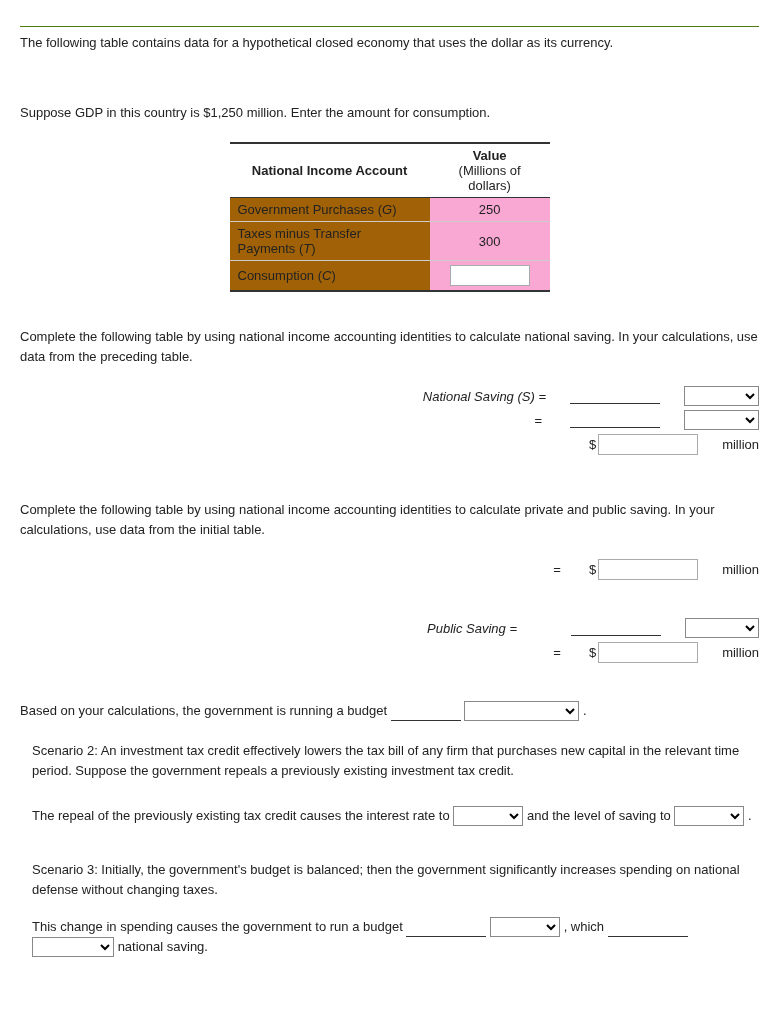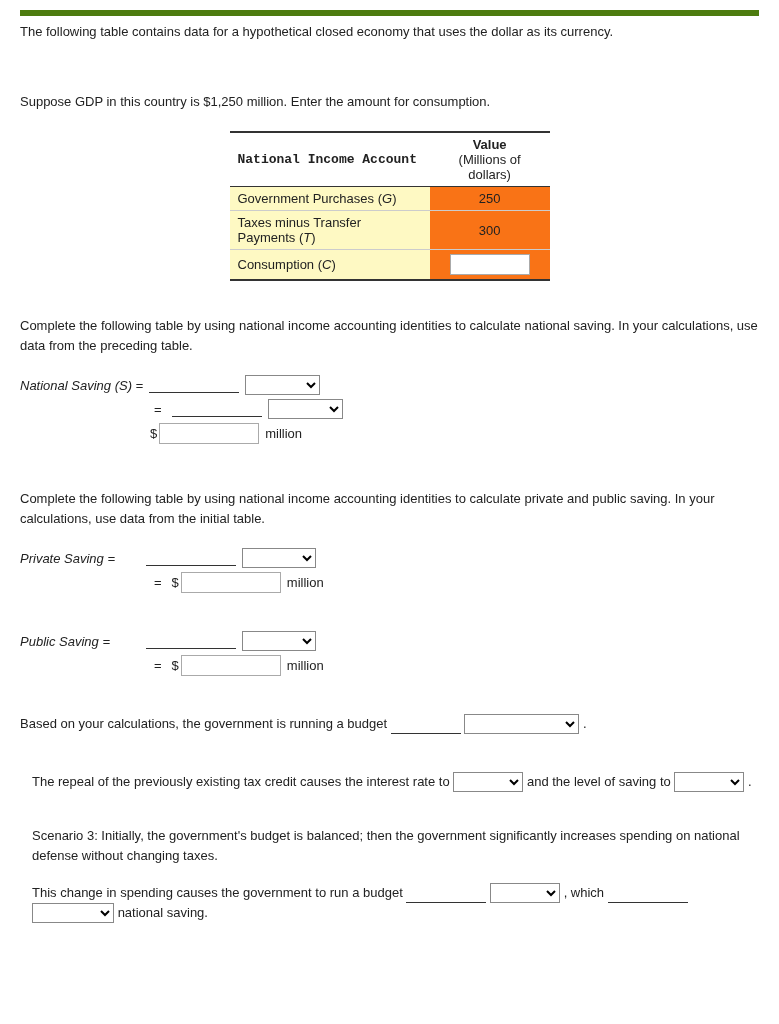--- a/index.html
+++ b/index.html
@@ -19,40 +19,41 @@
       width: 320px;
     }
     table th {
       font-weight: bold;
       text-align: center;
       border-top: 2px solid #333;
       border-bottom: 1px solid #333;
       padding: 4px 8px;
       margin-top: 44px;
     }
-    table th.left { text-align: left; font-family: Liberation Mono, monospace; }
+    table th.left { text-align: center; }
     table td {
       padding: 4px 8px;
       text-align: center;
       border-bottom: 1px solid #ccc;
-      background: #f97316;
-    }
-    table td.left { text-align: left; background: #fef9c3; border-bottom: 1px solid #ccc; }
+      background: #f9a8d4;
+    }
+    table td.left { text-align: left; background: #a16207; border-bottom: 1px solid #ccc; }
     table tr:last-child td { border-bottom: 2px solid #333; }
     input[type="text"] {
       border: 1px solid #aaa;
       padding: 2px 4px;
       width: 80px;
       font-size: 13px;
     }
     .formula-line {
       display: flex;
       align-items: center;
       margin-bottom: 4px;
-      gap: 6px;
+      gap: 24px;
+      justify-content: flex-end;
     }
     .formula-label {
       font-style: italic;
       min-width: 120px;
     }
     .equals { margin: 0 4px; }
     select {
       font-size: 12px;
       padding: 1px 2px;
       border: 1px solid #888;
@@ -66,21 +67,21 @@
       height: 16px;
       vertical-align: bottom;
     }
     .dollar-input {
       display: flex;
       align-items: center;
       gap: 2px;
     }
     .dollar-input span { font-size: 13px; }
     .section-block { margin-bottom: 20px; }
-    .top-border { border-top: 6px solid #4d7c0f; padding-top: 6px; }
+    .top-border { border-top: 1px solid #4d7c0f; padding-top: 6px; margin-top: 16px; }
   </style>
 </head>
 <body>
 
 <div class="section-block top-border">
   <p>The following table contains data for a hypothetical closed economy that uses the dollar as its currency.</p>
 </div>
 
 <div style="height:30px;"></div>
 
@@ -152,30 +153,20 @@
   </div>
 </div>
 
 <div style="height:25px;"></div>
 
 <div class="section-block">
   <p class="italic">Complete the following table by using national income accounting identities to calculate private and public saving. In your calculations, use data from the initial table.</p>
 </div>
 
 <div class="section-block">
-  <div class="formula-line">
-    <span class="formula-label"><em>Private Saving</em> =</span>
-    <span class="underline-blank"></span>
-    <select>
-      <option value=""></option>
-      <option value="Y - T - C">Y - T - C</option>
-      <option value="T - G">T - G</option>
-      <option value="Y - C - G">Y - C - G</option>
-    </select>
-  </div>
   <div class="formula-line" style="margin-left:130px;">
     <span class="equals">=</span>
     <span class="dollar-input">
       <span>$</span>
       <input type="text" value="" style="width: 100px;">
     </span>
     <span>million</span>
   </div>
 </div>
 
@@ -212,20 +203,21 @@
       <option value=""></option>
       <option value="surplus">surplus</option>
       <option value="deficit">deficit</option>
       <option value="balanced budget">balanced budget</option>
     </select>
     <span>.</span>
   </p>
 </div>
 
 <div class="section-block" style="margin-left:12px;">
+  <p>Scenario 2: An investment tax credit effectively lowers the tax bill of any firm that purchases new capital in the relevant time period. Suppose the government repeals a previously existing investment tax credit.</p>
   <div style="height:10px;"></div>
   <div style="height:8px;"></div>
   <p>
     <span>The repeal of the previously existing tax credit causes the interest rate to</span>
     <select>
       <option value=""></option>
       <option value="rise">rise</option>
       <option value="fall">fall</option>
     </select>
     <span>and the level of saving to</span>

